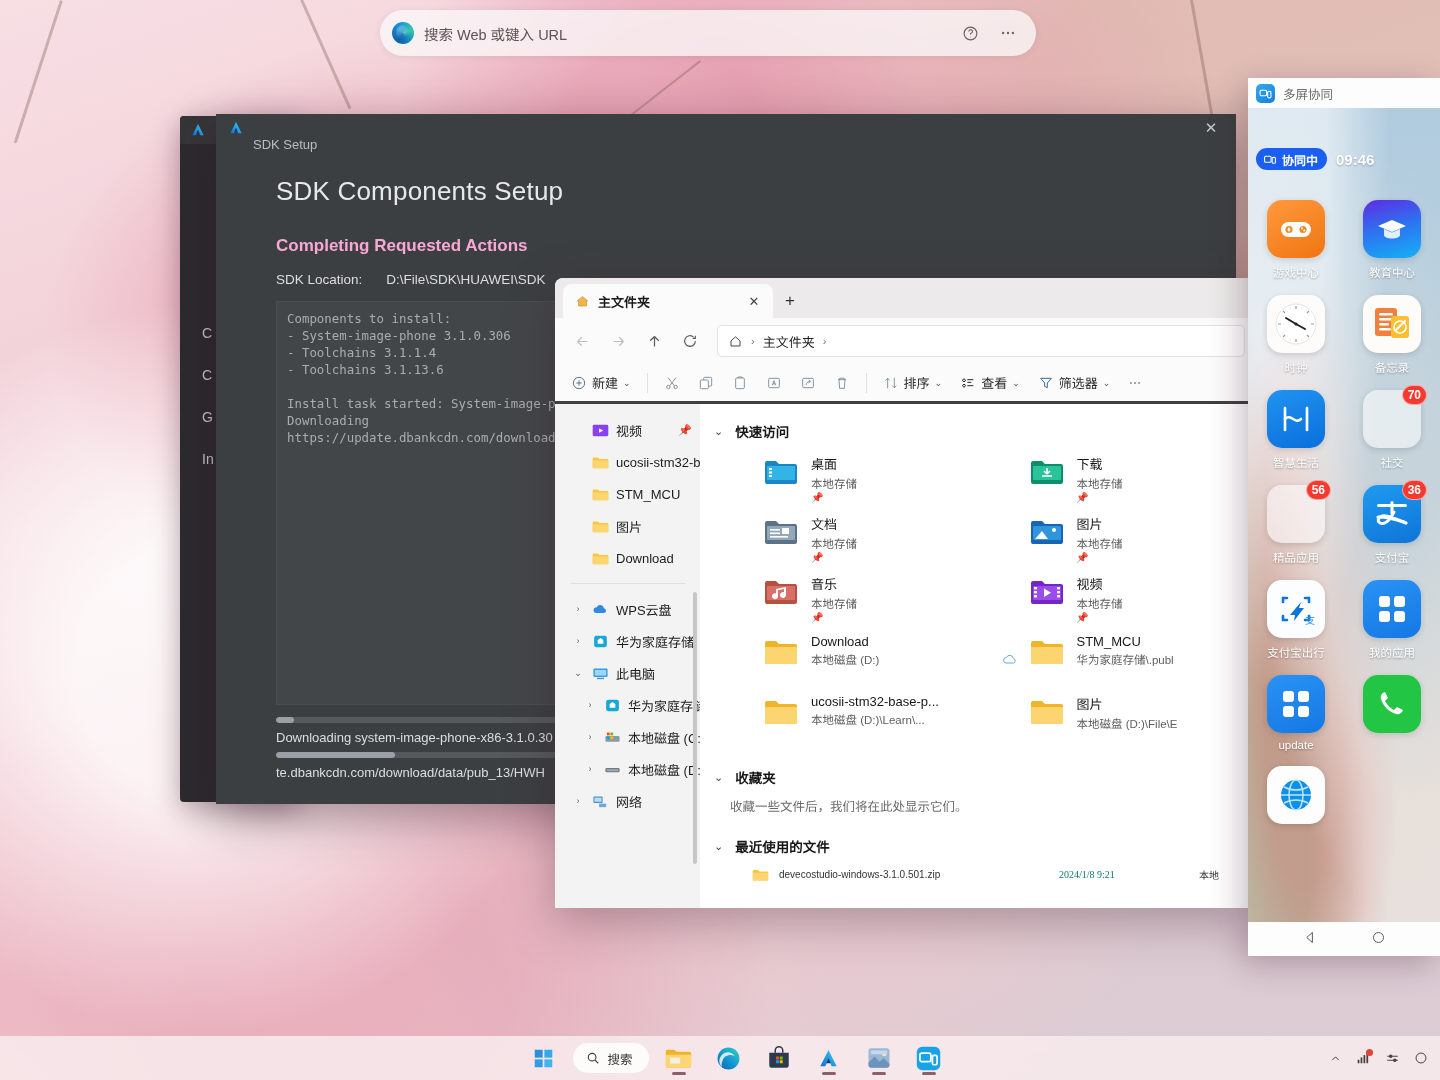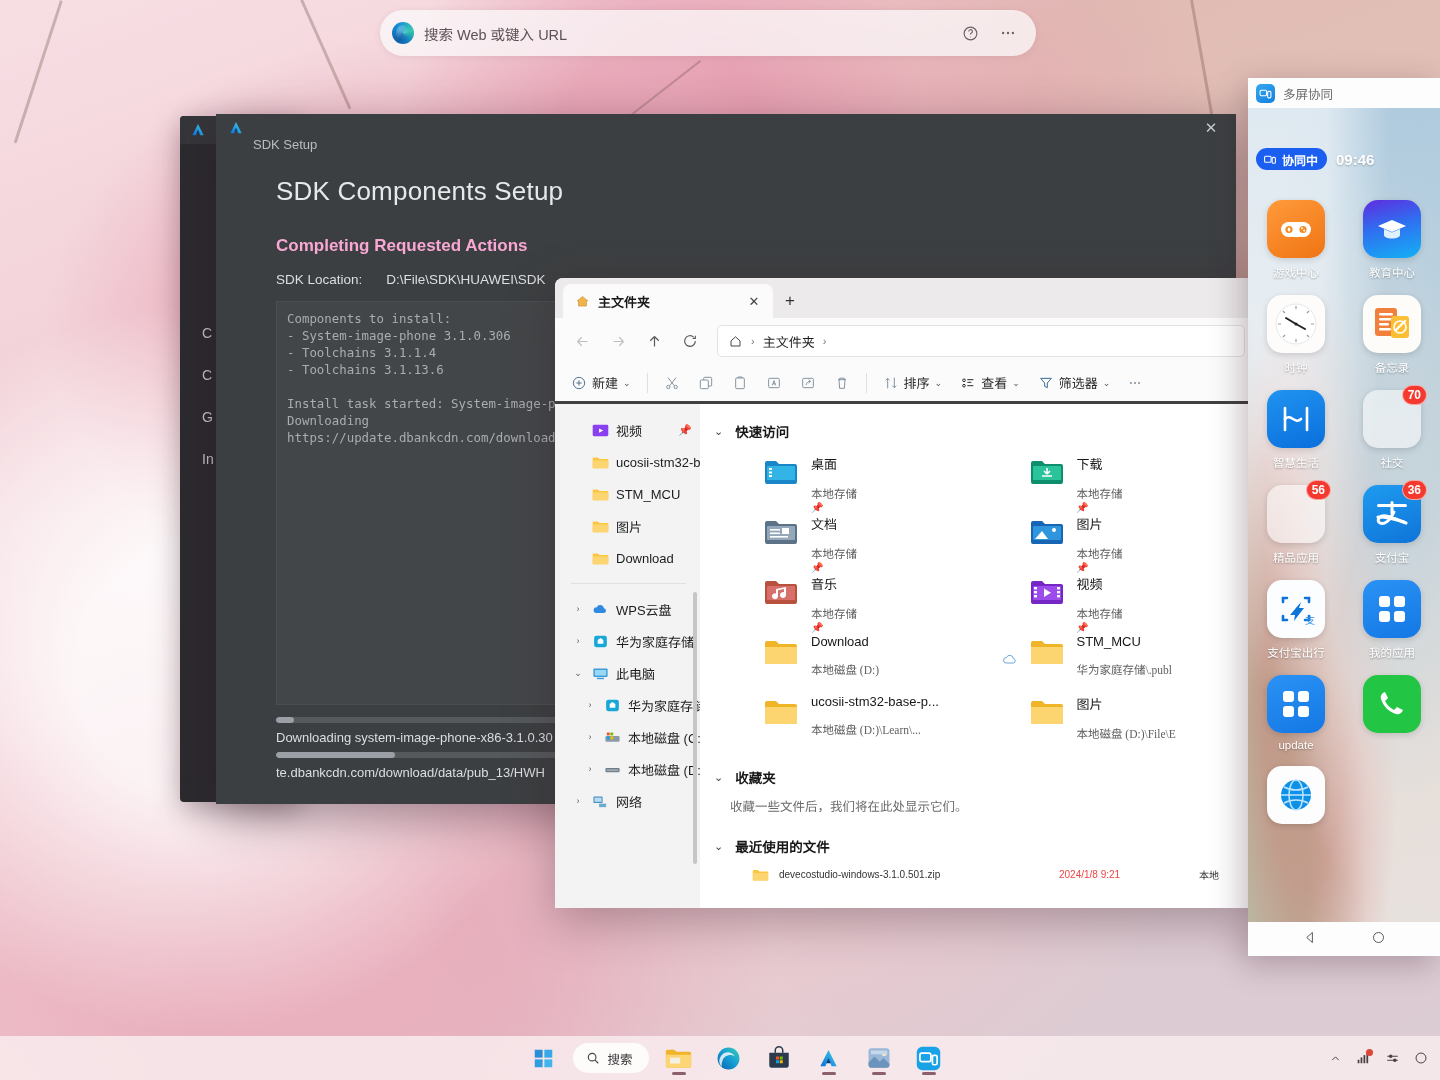--- a/index.html
+++ b/index.html
@@ -120,26 +120,26 @@
   #fe-side-sb{position:absolute;right:3px;top:188px;width:4px;height:272px;background:#c6c6c6;border-radius:2px;}
   #fe-content{flex:1;background:#ffffff;position:relative;overflow:hidden;padding:12px 0 0 0;}
   .sect-h{display:flex;align-items:center;gap:12px;padding:0 0 0 14px;height:30px;font-size:13.5px;font-weight:700;color:#171717;}
   .sect-h .chev{font-size:11px;color:#444;font-weight:400;}
   .qa-grid{display:grid;grid-template-columns:1fr 1fr;column-gap:6px;row-gap:0;padding:8px 8px 0 22px;}
   .qa-item{display:flex;align-items:flex-start;gap:13px;height:60px;padding-left:42px;position:relative;}
   .qa-item .cloud{position:absolute;left:14px;top:19px;color:#6ba8d8;font-size:13px;}
   .qa-ico{width:34px;height:28px;flex:none;margin-top:4px;}
   .qa-tx{min-width:0;}
   .qa-name{font-size:13px;color:#171717;white-space:nowrap;overflow:hidden;text-overflow:ellipsis;}
-  .qa-sub{font-size:11.5px;color:#5e5e5e;margin-top:12px;white-space:nowrap;font-family:Liberation Serif, serif;}
+  .qa-sub{font-size:11.5px;color:#5e5e5e;margin-top:2px;white-space:nowrap;}
   .qa-pin{color:#9a9a9a;font-size:10px;margin-top:1px;}
   .fav-empty{font-size:12.5px;color:#6a6a6a;padding:4px 0 10px 30px;}
   .recent-row{display:flex;align-items:center;gap:10px;padding:6px 0 0 52px;font-size:10px;color:#333;}
   .recent-row .rn{width:270px;white-space:nowrap;overflow:hidden;}
-  .recent-row .rd{width:130px;color:#ef4444;}
+  .recent-row .rd{width:130px;color:#0f766e;font-family:Liberation Serif, serif;}
 
   
   #phone{
     position:absolute; left:1248px; top:78px; width:192px; height:878px;
     box-shadow:-6px 8px 30px rgba(60,30,45,.30);
     overflow:hidden; background:#fff;
   }
   #phone-hdr{height:30px;background:#fdfdfd;display:flex;align-items:center;gap:8px;padding-left:8px;}
   #phone-hdr .lbl{font-size:12.5px;color:#6c6c6c;}
   .hic{width:19px;height:19px;border-radius:5px;background:linear-gradient(145deg,#35a7ef,#1480e0);

